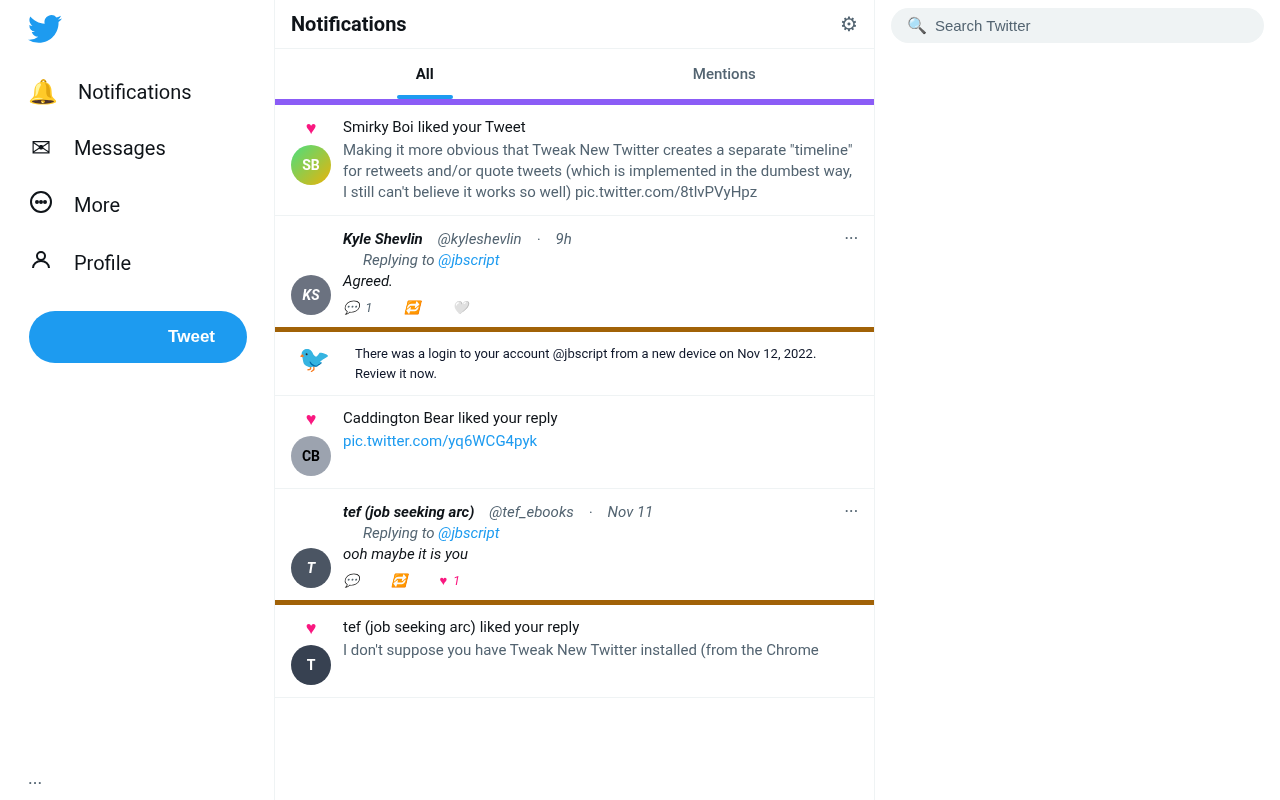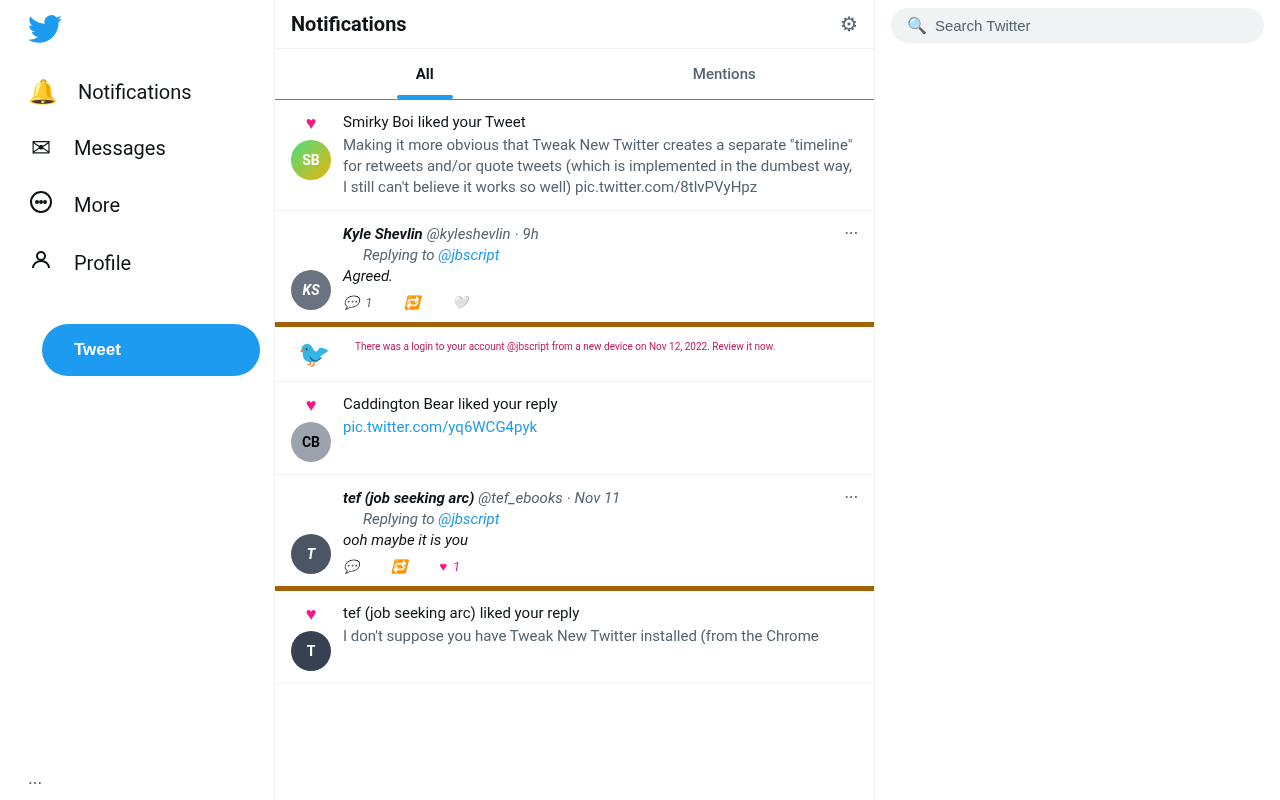--- a/index.html
+++ b/index.html
@@ -36,23 +36,23 @@
     .sidebar-nav-label { font-size: 20px; }
     .tweet-button {
       background: #1d9bf0;
       color: #fff;
       border: none;
       border-radius: 9999px;
       padding: 16px 32px;
       font-size: 17px;
       font-weight: 700;
       cursor: pointer;
-      margin: 30px;
+      margin: 17px;
       width: calc(100% - 32px);
-      text-align: left;
+      text-align: right;
     }
     .sidebar-bottom {
       margin-top: auto;
       padding: 12px 16px;
       display: flex;
       align-items: center;
       gap: 8px;
       cursor: pointer;
     }
     .sidebar-dots { font-size: 18px; color: #536471; }
@@ -77,21 +77,21 @@
       backdrop-filter: blur(12px);
       z-index: 10;
       border-bottom: 1px solid #eff3f4;
     }
     .main-header-title { font-size: 20px; font-weight: 700; color: #0f1419; }
     .gear-icon { font-size: 20px; color: #536471; cursor: pointer; }
 
     
     .tabs {
       display: flex;
-      border-bottom: 1px solid #8b5cf6;
+      border-bottom: 6px solid #8b5cf6;
     }
     .tab {
       flex: 1;
       text-align: center;
       padding: 16px;
       font-size: 15px;
       font-weight: 500;
       color: #536471;
       cursor: pointer;
       position: relative;
@@ -125,35 +125,35 @@
     
     .tweet-notif {
       display: flex;
       padding: 12px 16px;
       border-bottom: 1px solid #eff3f4;
       gap: 12px;
       align-items: flex-start;
       cursor: pointer;
     }
     .tweet-notif-content { flex: 1; }
-    .tweet-notif-text { font-size: 10px; color: #be185d; line-height: 1.5; }
+    .tweet-notif-text { font-size: 13px; color: #0f172a; line-height: 1.5; }
 
     
     .reply-tweet {
       display: flex;
       padding: 12px 16px;
       border-bottom: 5px solid #a16207;
       gap: 12px;
       align-items: flex-end;
       cursor: pointer;
       font-style: italic;
     }
     .reply-content { flex: 1; }
     .reply-header { display: flex; align-items: center; justify-content: space-between; }
-    .reply-meta { display: flex; align-items: center; gap: 4px; flex-wrap: wrap; }
+    .reply-meta { display: flex; align-items: center; gap: 15px; flex-wrap: wrap; }
     .reply-name { font-weight: 700; font-size: 15px; color: #0f1419; }
     .reply-handle { font-size: 15px; color: #536471; }
     .reply-time { font-size: 15px; color: #536471; }
     .reply-dot { color: #536471; font-size: 15px; }
     .reply-to { font-size: 15px; color: #536471; margin-top: 2px; margin-left: 20px; }
     .reply-to span { color: #1d9bf0; }
     .reply-text { font-size: 15px; color: #0f1419; margin-top: 2px; line-height: 1.4; }
     .reply-actions { display: flex; gap: 32px; margin-top: 8px; }
     .reply-action-btn { display: flex; align-items: center; gap: 6px; color: #536471; font-size: 13px; cursor: pointer; }
     .more-btn { color: #536471; cursor: pointer; font-size: 18px; }

